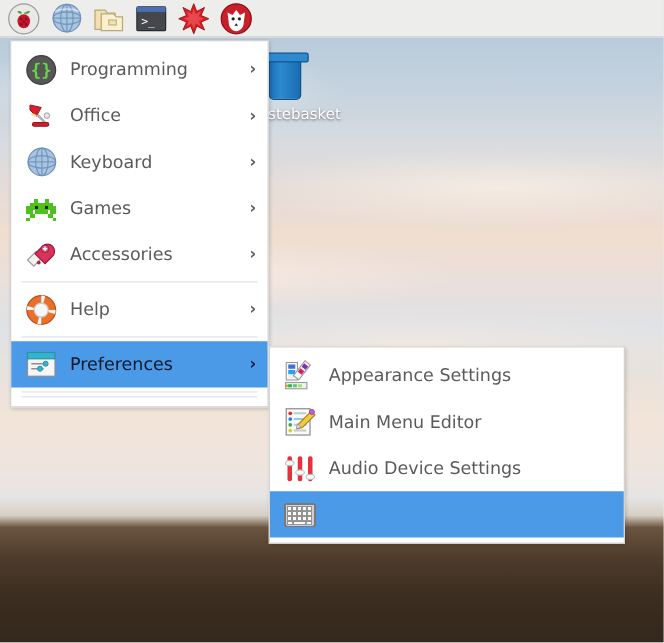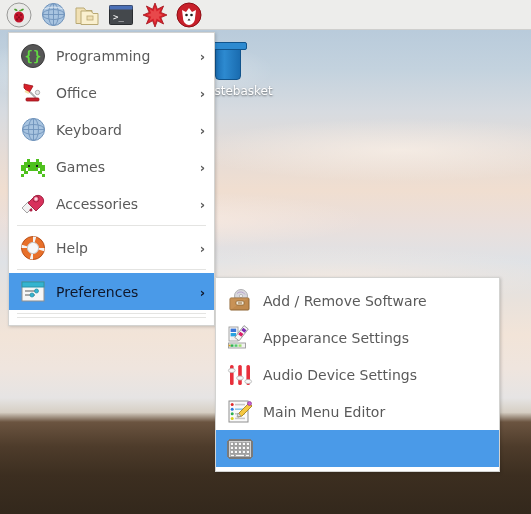--- a/index.html
+++ b/index.html
@@ -314,34 +314,20 @@
 
   <div class="sep"></div>
 
 
   <div class="sep"></div>
 
 </div>
 
 <div class="menu" id="sub-menu">
 
-  <div class="mi">
-    <span class="ico">
-      <svg width="26" height="26" viewBox="0 0 26 26">
-        <circle cx="14" cy="8" r="6.5" fill="#d8d8dc" stroke="#a8a8ac" stroke-width=".9"></circle>
-        <circle cx="14" cy="8" r="1.6" fill="#f4f4f6" stroke="#a8a8ac" stroke-width=".7"></circle>
-        <path d="M10 5.5a5 5 0 018 1" stroke="#b9a4cf" stroke-width="1" fill="none"></path>
-        <rect x="3" y="10" width="19" height="12" rx="1" fill="#c08a4e" stroke="#8e6433" stroke-width="1"></rect>
-        <path d="M3 10h19l-19 12z" fill="#cf9a5e" opacity=".5"></path>
-        <rect x="9" y="13" width="8" height="4" rx="1" fill="#f2ead9" stroke="#8e6433" stroke-width=".8"></rect>
-        <rect x="11" y="14.5" width="4" height="1" fill="#8e6433"></rect>
-      </svg>
-    </span>
-    <span class="lbl">Add / Remove Software</span>
-  </div>
 
   <div class="mi">
     <span class="ico">
       <svg width="26" height="26" viewBox="0 0 26 26">
         <rect x="2" y="2" width="9" height="14" fill="#fafafa" stroke="#9a9a9a" stroke-width=".9"></rect>
         <rect x="3.6" y="3.6" width="5.6" height="3.4" fill="#3a74d8"></rect>
         <rect x="3.6" y="8" width="5.6" height="3.4" fill="#29a3e0"></rect>
         <rect x="3.6" y="12" width="5.6" height="3" fill="#f0f0f0"></rect>
         <g transform="rotate(38 16 10)">
           <rect x="11" y="2" width="5.5" height="15" fill="#f7f7f7" stroke="#9a9a9a" stroke-width=".9"></rect>
@@ -354,49 +340,49 @@
         <rect x="11.5" y="19.4" width="3" height="2.4" fill="#9ddf6a"></rect>
         <circle cx="2.6" cy="20.6" r="1" fill="#d8a020"></circle>
       </svg>
     </span>
     <span class="lbl">Appearance Settings</span>
   </div>
 
   <div class="mi">
     <span class="ico">
       <svg width="26" height="26" viewBox="0 0 26 26">
-        <rect x="3" y="3" width="3.6" height="20" rx="1.6" fill="#e8303c"></rect>
-        <rect x="11.2" y="3" width="3.6" height="20" rx="1.6" fill="#e8303c"></rect>
-        <rect x="19.4" y="3" width="3.6" height="20" rx="1.6" fill="#e8303c"></rect>
-        <ellipse cx="4.8" cy="8.5" rx="3.4" ry="2.1" fill="#f7f7f7" stroke="#b4b4b4" stroke-width=".8"></ellipse>
-        <ellipse cx="13" cy="16" rx="3.4" ry="2.1" fill="#f7f7f7" stroke="#b4b4b4" stroke-width=".8"></ellipse>
-        <ellipse cx="21.2" cy="19.5" rx="3.4" ry="2.1" fill="#f7f7f7" stroke="#b4b4b4" stroke-width=".8"></ellipse>
-      </svg>
-    </span>
-    <span class="lbl">Audio Device Settings</span>
-  </div>
-
-  <div class="mi">
-    <span class="ico">
-      <svg width="26" height="26" viewBox="0 0 26 26">
         <rect x="2" y="2" width="19" height="21" fill="#fafafa" stroke="#8f8f8f" stroke-width="1"></rect>
         <circle cx="5.2" cy="5.6" r="1.5" fill="#e02a2a"></circle>
         <circle cx="5.2" cy="10.2" r="1.5" fill="#2a7ae0"></circle>
         <circle cx="5.2" cy="14.8" r="1.5" fill="#2fb050"></circle>
         <circle cx="5.2" cy="19.4" r="1.5" fill="#d8d020"></circle>
         <rect x="8" y="4.8" width="10" height="1.6" fill="#c8c8c8"></rect>
         <rect x="8" y="9.4" width="10" height="1.6" fill="#8fc8e8"></rect>
         <rect x="8" y="14" width="10" height="1.6" fill="#c8c8c8"></rect>
         <rect x="8" y="18.6" width="10" height="1.6" fill="#c8c8c8"></rect>
         <path d="M22 4l3 3-10 10-4 1 1-4z" fill="#f5c842" stroke="#a8851c" stroke-width=".9"></path>
         <path d="M11 14l-1 4 4-1z" fill="#e0e0e0" stroke="#8f8f8f" stroke-width=".7"></path>
         <circle cx="22.5" cy="4.5" r="2" fill="#c860d0" stroke="#8e3a96" stroke-width=".7"></circle>
       </svg>
     </span>
     <span class="lbl">Main Menu Editor</span>
+  </div>
+
+  <div class="mi">
+    <span class="ico">
+      <svg width="26" height="26" viewBox="0 0 26 26">
+        <rect x="3" y="3" width="3.6" height="20" rx="1.6" fill="#e8303c"></rect>
+        <rect x="11.2" y="3" width="3.6" height="20" rx="1.6" fill="#e8303c"></rect>
+        <rect x="19.4" y="3" width="3.6" height="20" rx="1.6" fill="#e8303c"></rect>
+        <ellipse cx="4.8" cy="8.5" rx="3.4" ry="2.1" fill="#f7f7f7" stroke="#b4b4b4" stroke-width=".8"></ellipse>
+        <ellipse cx="13" cy="16" rx="3.4" ry="2.1" fill="#f7f7f7" stroke="#b4b4b4" stroke-width=".8"></ellipse>
+        <ellipse cx="21.2" cy="19.5" rx="3.4" ry="2.1" fill="#f7f7f7" stroke="#b4b4b4" stroke-width=".8"></ellipse>
+      </svg>
+    </span>
+    <span class="lbl">Audio Device Settings</span>
   </div>
 
   <div class="mi sel">
     <span class="ico">
       <svg width="26" height="20" viewBox="0 0 26 20" shape-rendering="crispEdges">
         <rect x="1" y="1" width="24" height="18" rx="1.5" fill="#d0d0d0" stroke="#7a7a7a" stroke-width="1.2"></rect>
         <g fill="#fafafa" stroke="#8a8a8a" stroke-width=".7">
           <rect x="3" y="3.4" width="3" height="3"></rect>
             <rect x="7" y="3.4" width="3" height="3"></rect>
           <rect x="11" y="3.4" width="3" height="3"></rect>

